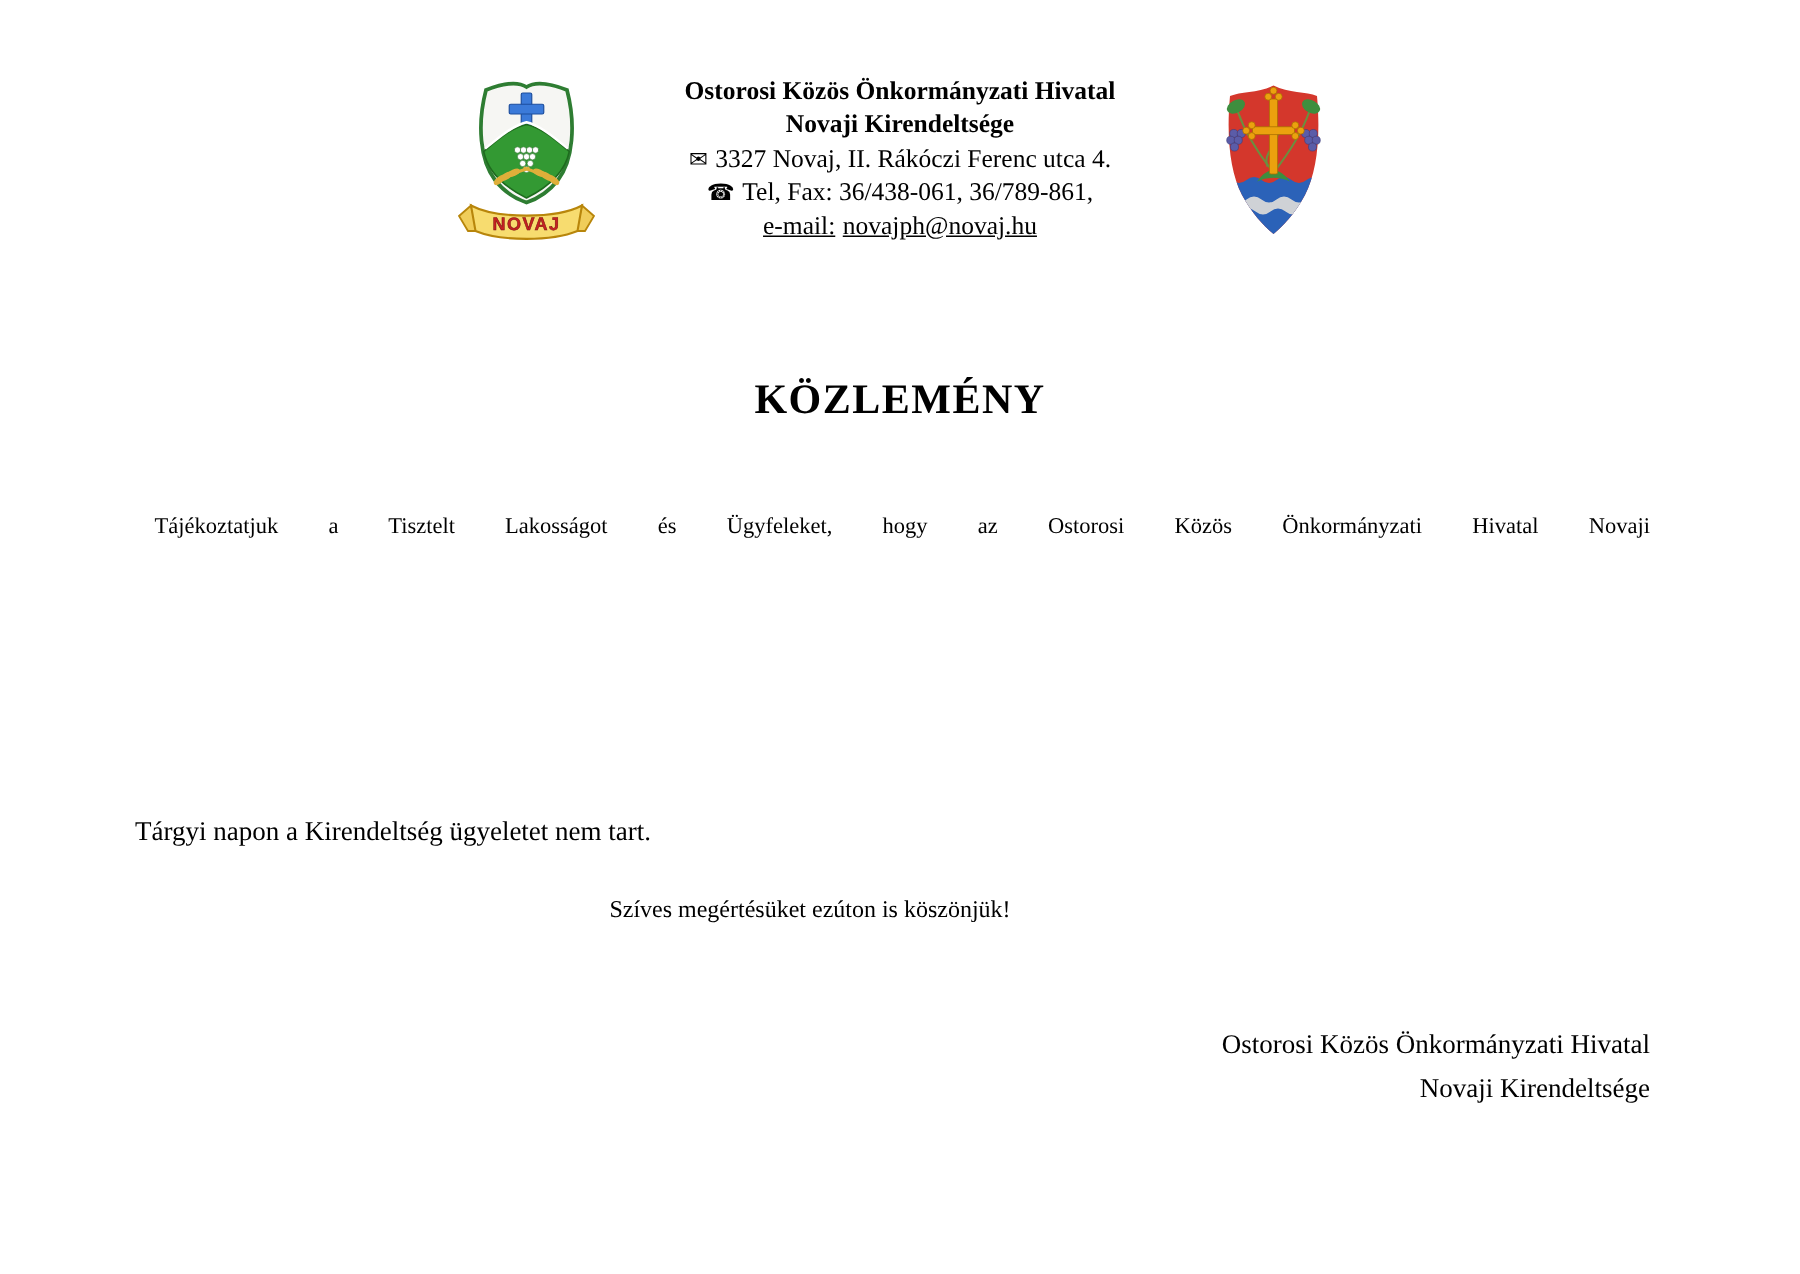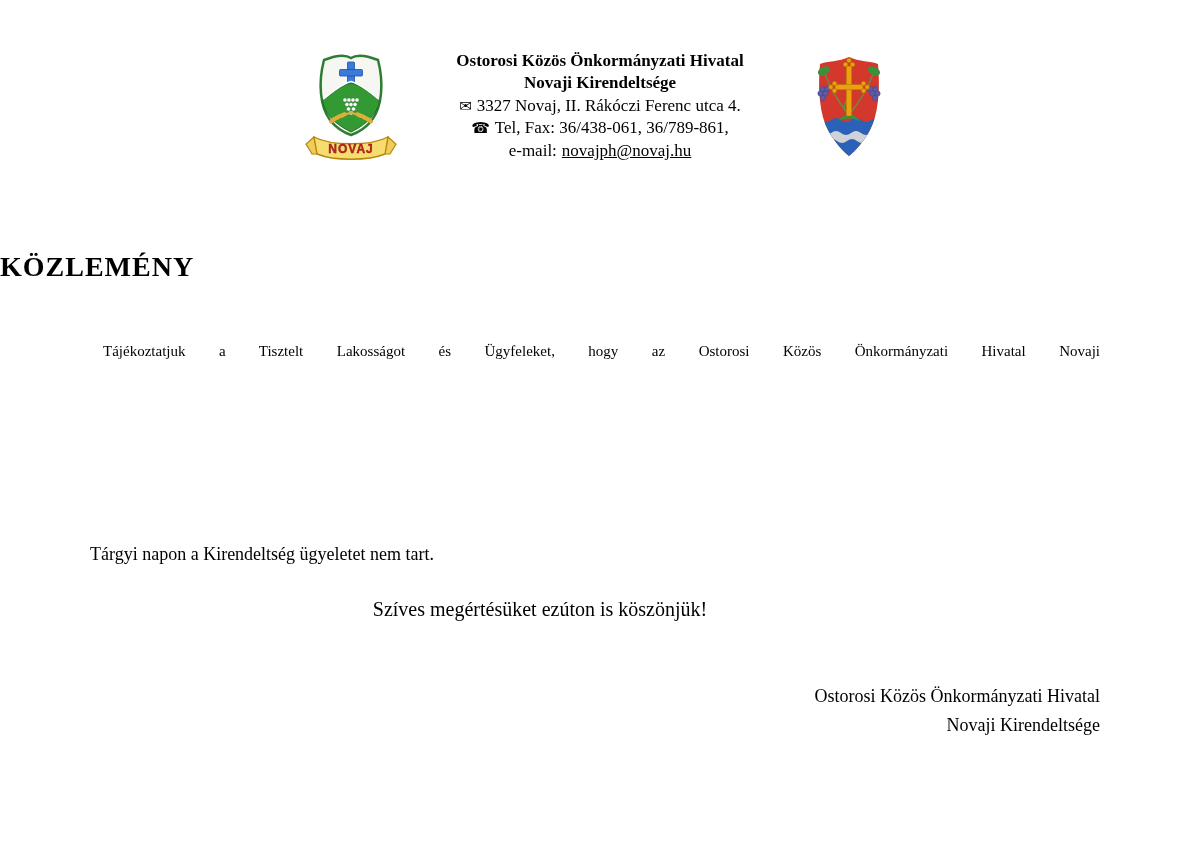--- a/index.html
+++ b/index.html
@@ -26,28 +26,29 @@
     text-align: center;
     font-size: 17px;
     line-height: 22.4px;
   }
   .header-text .org { font-weight: bold; }
   .icon-glyph {
     font-family: "DejaVu Sans", sans-serif;
     font-size: 15px;
     margin-right: 5px;
   }
-  .email-label { margin-right: 5px; }
+  .email-label { margin-right: 5px; text-decoration: underline; }
   .email-link { text-decoration: underline; color: #000000; text-align: center; }
 
   
   .doc-title {
     position: absolute;
     left: 0; top: 251px;
     width: 1200px;
+    text-align: center;
     font-size: 28px;
     font-weight: bold;
     letter-spacing: 1px;
   }
 
   .paragraph {
     position: absolute;
     left: 103px; top: 337px;
     width: 997px;
     font-size: 15px;
@@ -71,21 +72,21 @@
     left: 90px; top: 544px;
     width: 997px;
     font-size: 18px;
   }
 
   .thanks-line {
     position: absolute;
     left: 0; top: 598px;
     width: 1080px;
     text-align: center;
-    font-size: 20px;
+    font-size: 16px;
   }
 
   .signature {
     position: absolute;
     left: 103px; top: 682px;
     width: 997px;
     text-align: right;
     font-size: 18px;
     line-height: 29px;
   }

